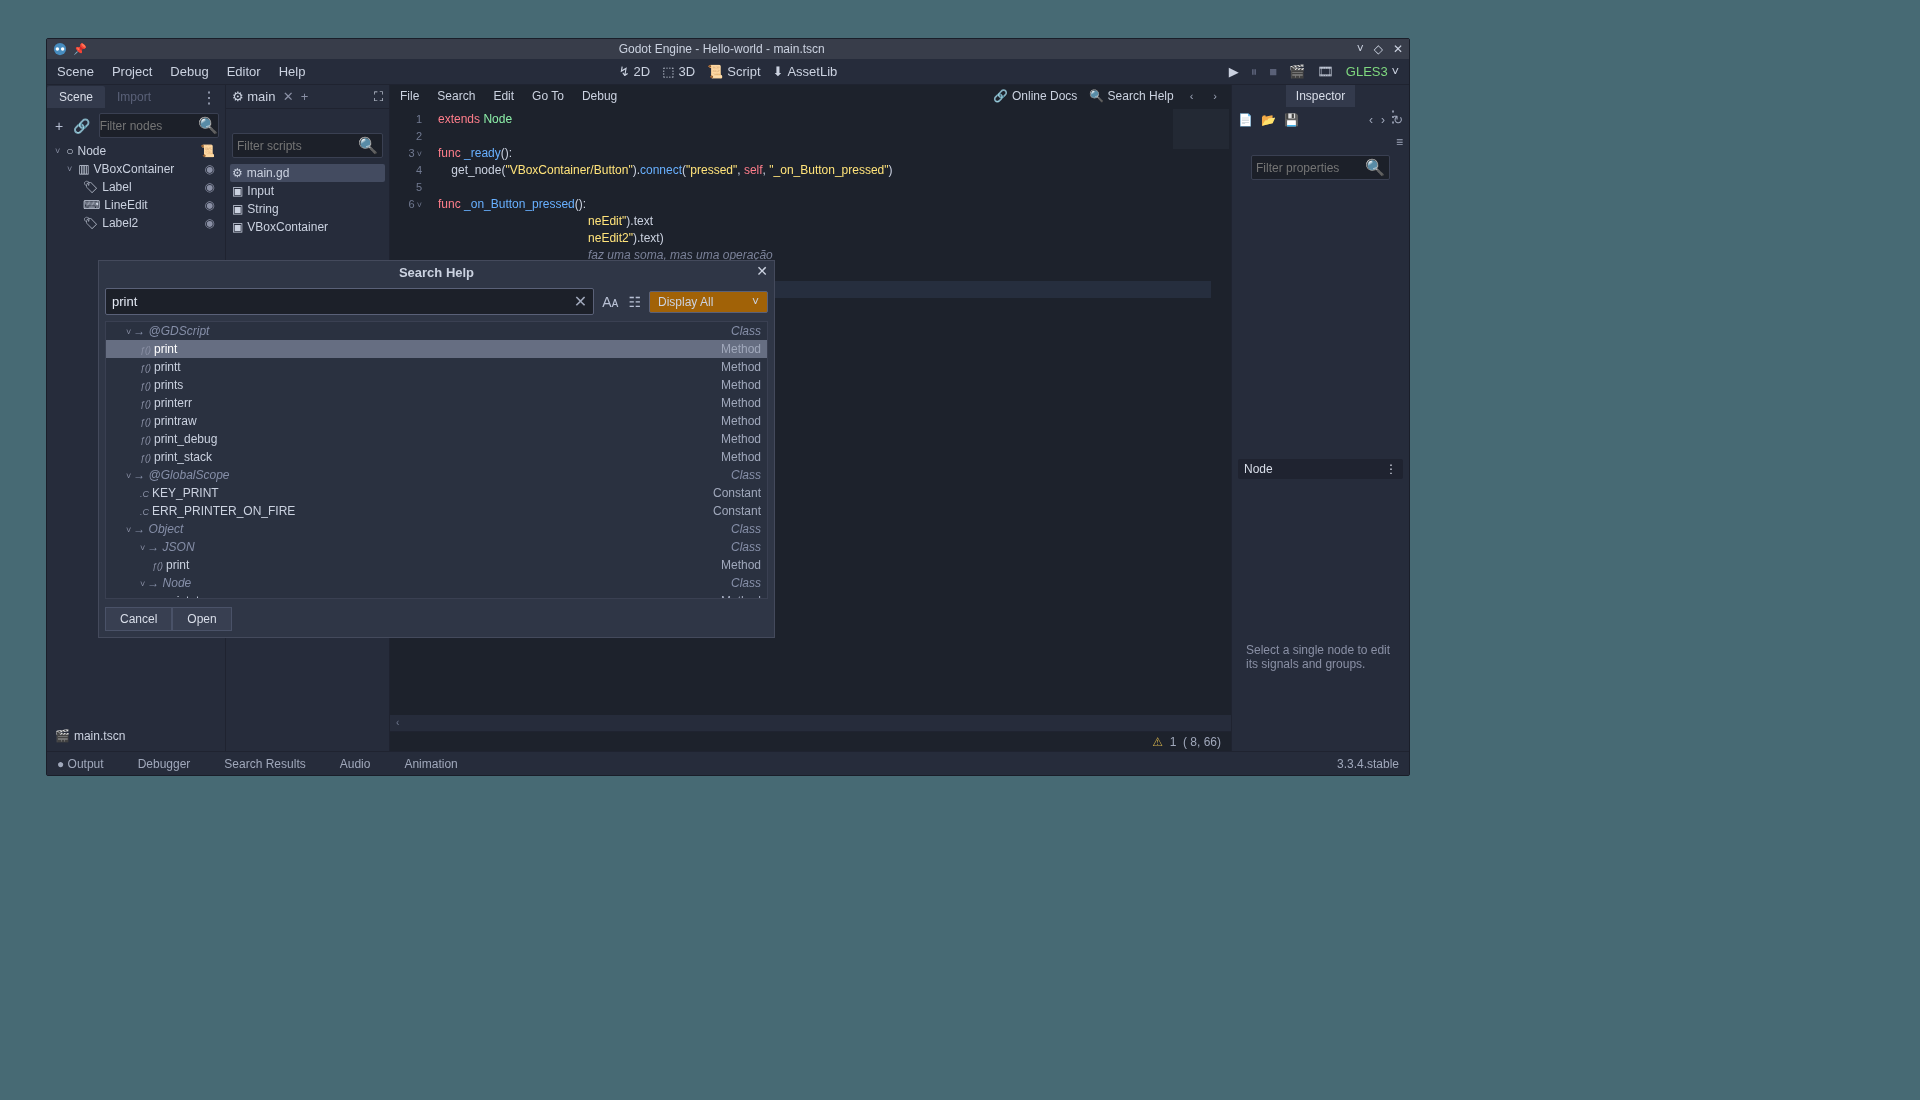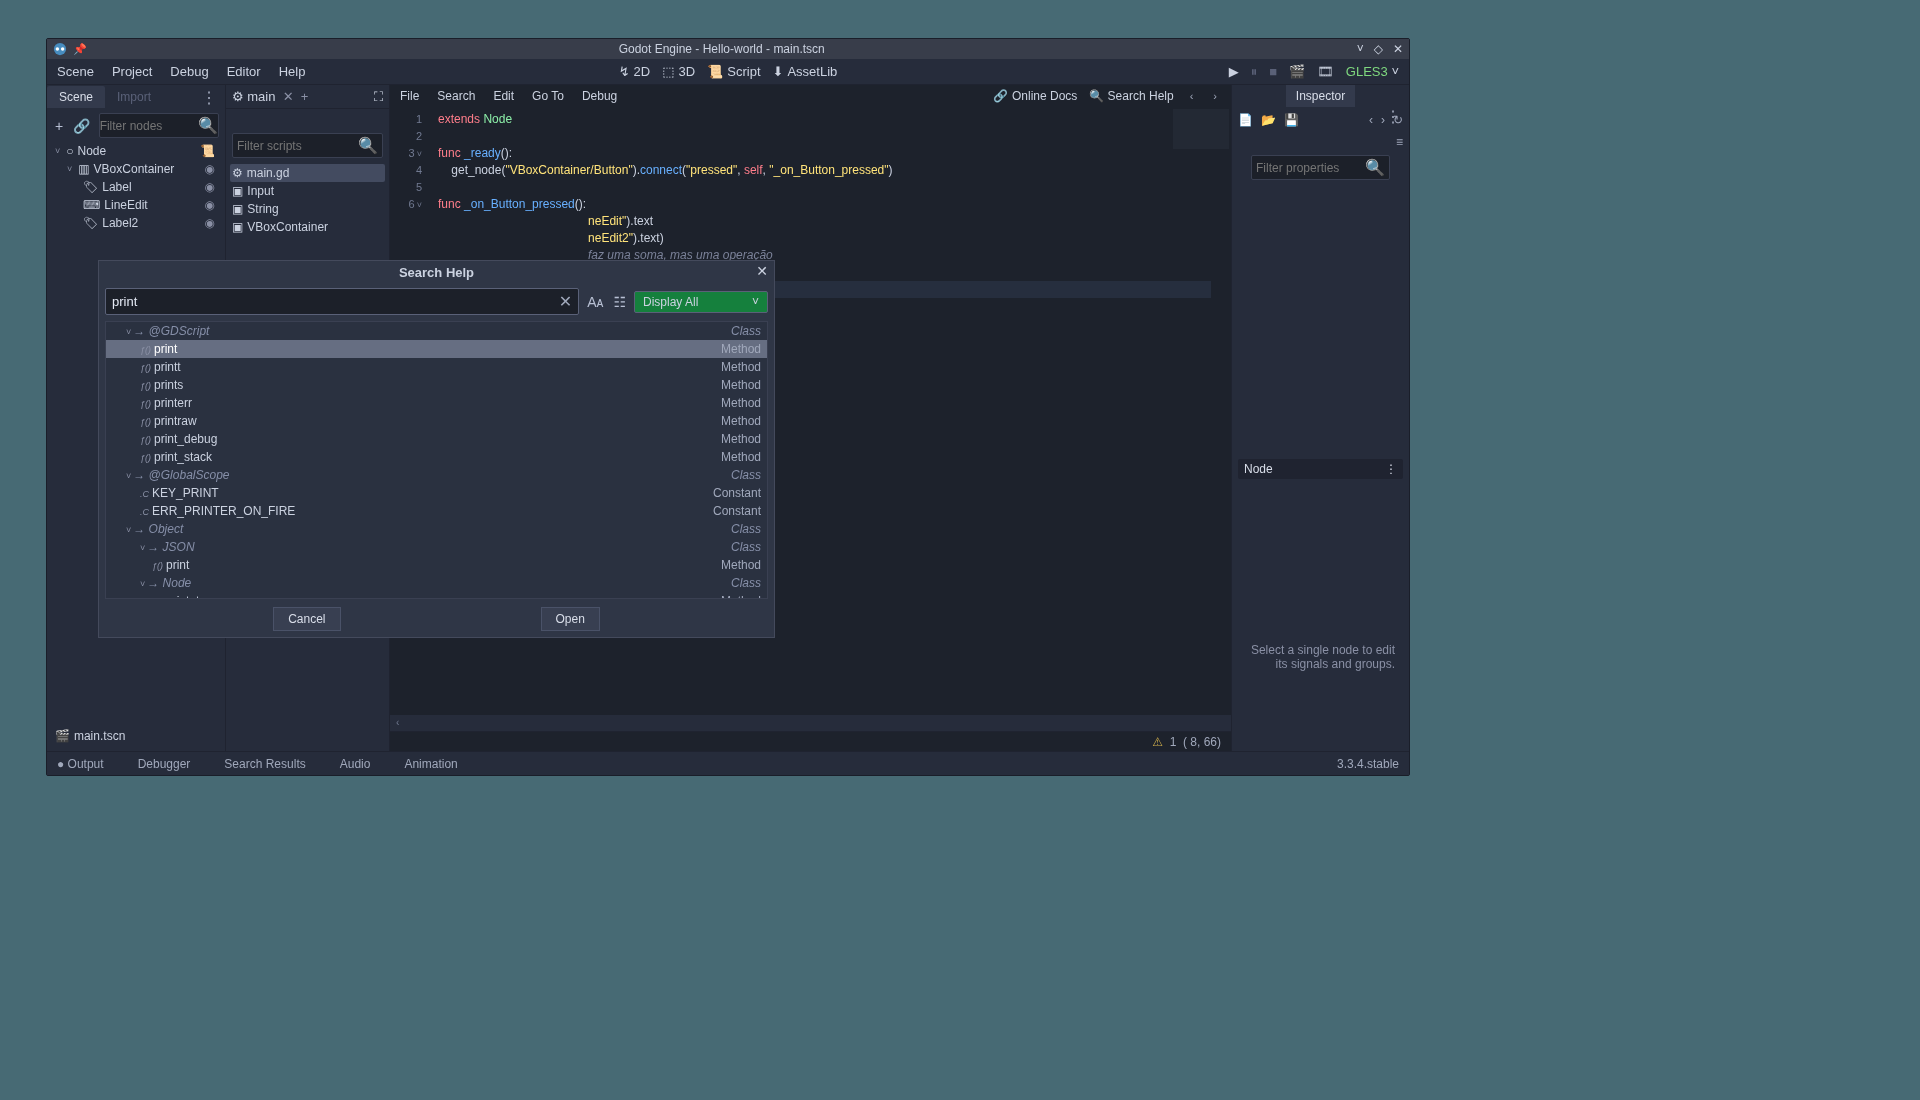--- a/index.html
+++ b/index.html
@@ -51,44 +51,44 @@
 .cm { color:#7b8299; font-style:italic;}
 .minimap { position:absolute; right:2px; top:2px; width:56px; height:40px; background:#282e3a; opacity:0.6;}
 .code-status { height:20px; display:flex; align-items:center; justify-content:flex-end; padding:0 10px; color:#a0a8bb; font-size:12px; border-top:1px solid #1f2330;}
 .code-hscroll { height:16px; background:#262c3b; position:relative;}
 .code-hscroll .thumb-btn { position:absolute; left:6px; top:2px; color:#717a91; font-size:10px;}
 .right-panel { width:178px; background:#262c3b; border-left:1px solid #1f2330; display:flex; flex-direction:column;}
 .insp-header{ display:flex;align-items:center; height:24px;flex-direction:column; }
 .insp-tab{ padding:4px 10px; background:#333a4c; color:#d9dee9; font-size:12px;}
 .insp-tools { display:flex; gap:8px; padding:4px 6px; color:#a0a8bb; font-size:12px; align-items:center;}
 .node-title { display:flex; align-items:center; background:#1f2330; margin:4px 6px; padding:3px 6px; color:#d9dee9; font-size:12px; border-radius:2px;}
-.node-hint { text-align:right; color:#8a90a5; font-size:12px; padding:0 14px; margin-top:160px;}
+.node-hint { text-align:left; color:#8a90a5; font-size:12px; padding:0 14px; margin-top:160px;}
 .bottom-bar { height:24px; background:#262c3b; display:flex; align-items:center; padding:0 10px; color:#a0a8bb; font-size:12px; gap:34px; border-top:1px solid #1f2330;}
 .arrow-btn { color:#a0a8bb; padding:0 4px; font-size:11px;}
 
 .modal { position:absolute; left:51px; top:221px; width:677px; height:378px; background:#2f3646; border:1px solid #444a5c; display:flex; flex-direction:column; color:#cbd2e0;}
 .modal-title { text-align:center; padding:4px; font-size:13px; font-weight:600;}
 .modal-close { position:absolute; right:6px; top:2px; color:#cbd2e0; cursor:pointer; font-size:14px;}
 .modal-search-row { display:flex; align-items:center; gap:6px; padding:4px 6px;}
 .modal-search { flex:1; display:flex; align-items:center; background:#1c2029; border:1px solid #5a6178; border-radius:2px; padding:3px 6px;}
 .modal-search input { flex:1; background:transparent; border:none; color:#e4e9f4; font-size:13px; outline:none;}
-.modal-dropdown { background:#15803d; border:1px solid #5a6178; border-radius:2px; padding:3px 8px; font-size:12px; width:134px; display:flex; align-items:center;}
+.modal-dropdown { background:#a16207; border:1px solid #5a6178; border-radius:2px; padding:3px 8px; font-size:12px; width:119px; display:flex; align-items:center;}
 .modal-results { flex:1; overflow:auto; margin:2px 6px; background:#2a3140; border:1px solid #3a4052; position:relative;}
 .modal-results::-webkit-scrollbar { width:8px;}
 .modal-results::-webkit-scrollbar-thumb { background:#4a5268;}
 .result-row { display:flex; align-items:center; height:18px; padding:0 6px; font-size:12px;}
 .result-row .name { flex:1;}
 .result-row .type { color:#a0a8bb;}
 .result-row.group .name { color:#868fa8; font-style:italic;}
 .result-row.group .type { color:#868fa8; font-style:italic;}
 .result-row.sel { background:#666e82; color:#fff;}
 .result-row .indent1 { padding-left:14px;}
 .result-row .indent2 { padding-left:28px;}
 .result-row .indent3 { padding-left:40px;}
-.modal-buttons { display:flex; justify-content:center; gap:200px; padding:6px;}
+.modal-buttons { display:flex; padding:6px;}
 .modal-buttons button { background:#383f51; color:#d9dee9; border:1px solid #4a5268; padding:4px 14px; font-size:12px; cursor:pointer;}
 .chev { font-size:9px; color:#8a90a5; margin-right:2px;}
 .fn-ico { font-size:9px; color:#8a90a5; margin-right:3px; font-style:italic;}
 </style>
 </head>
 <body>
 
 <div class="window">
   <div class="titlebar">
     <svg class="titlebar-icon" viewBox="0 0 16 16">

